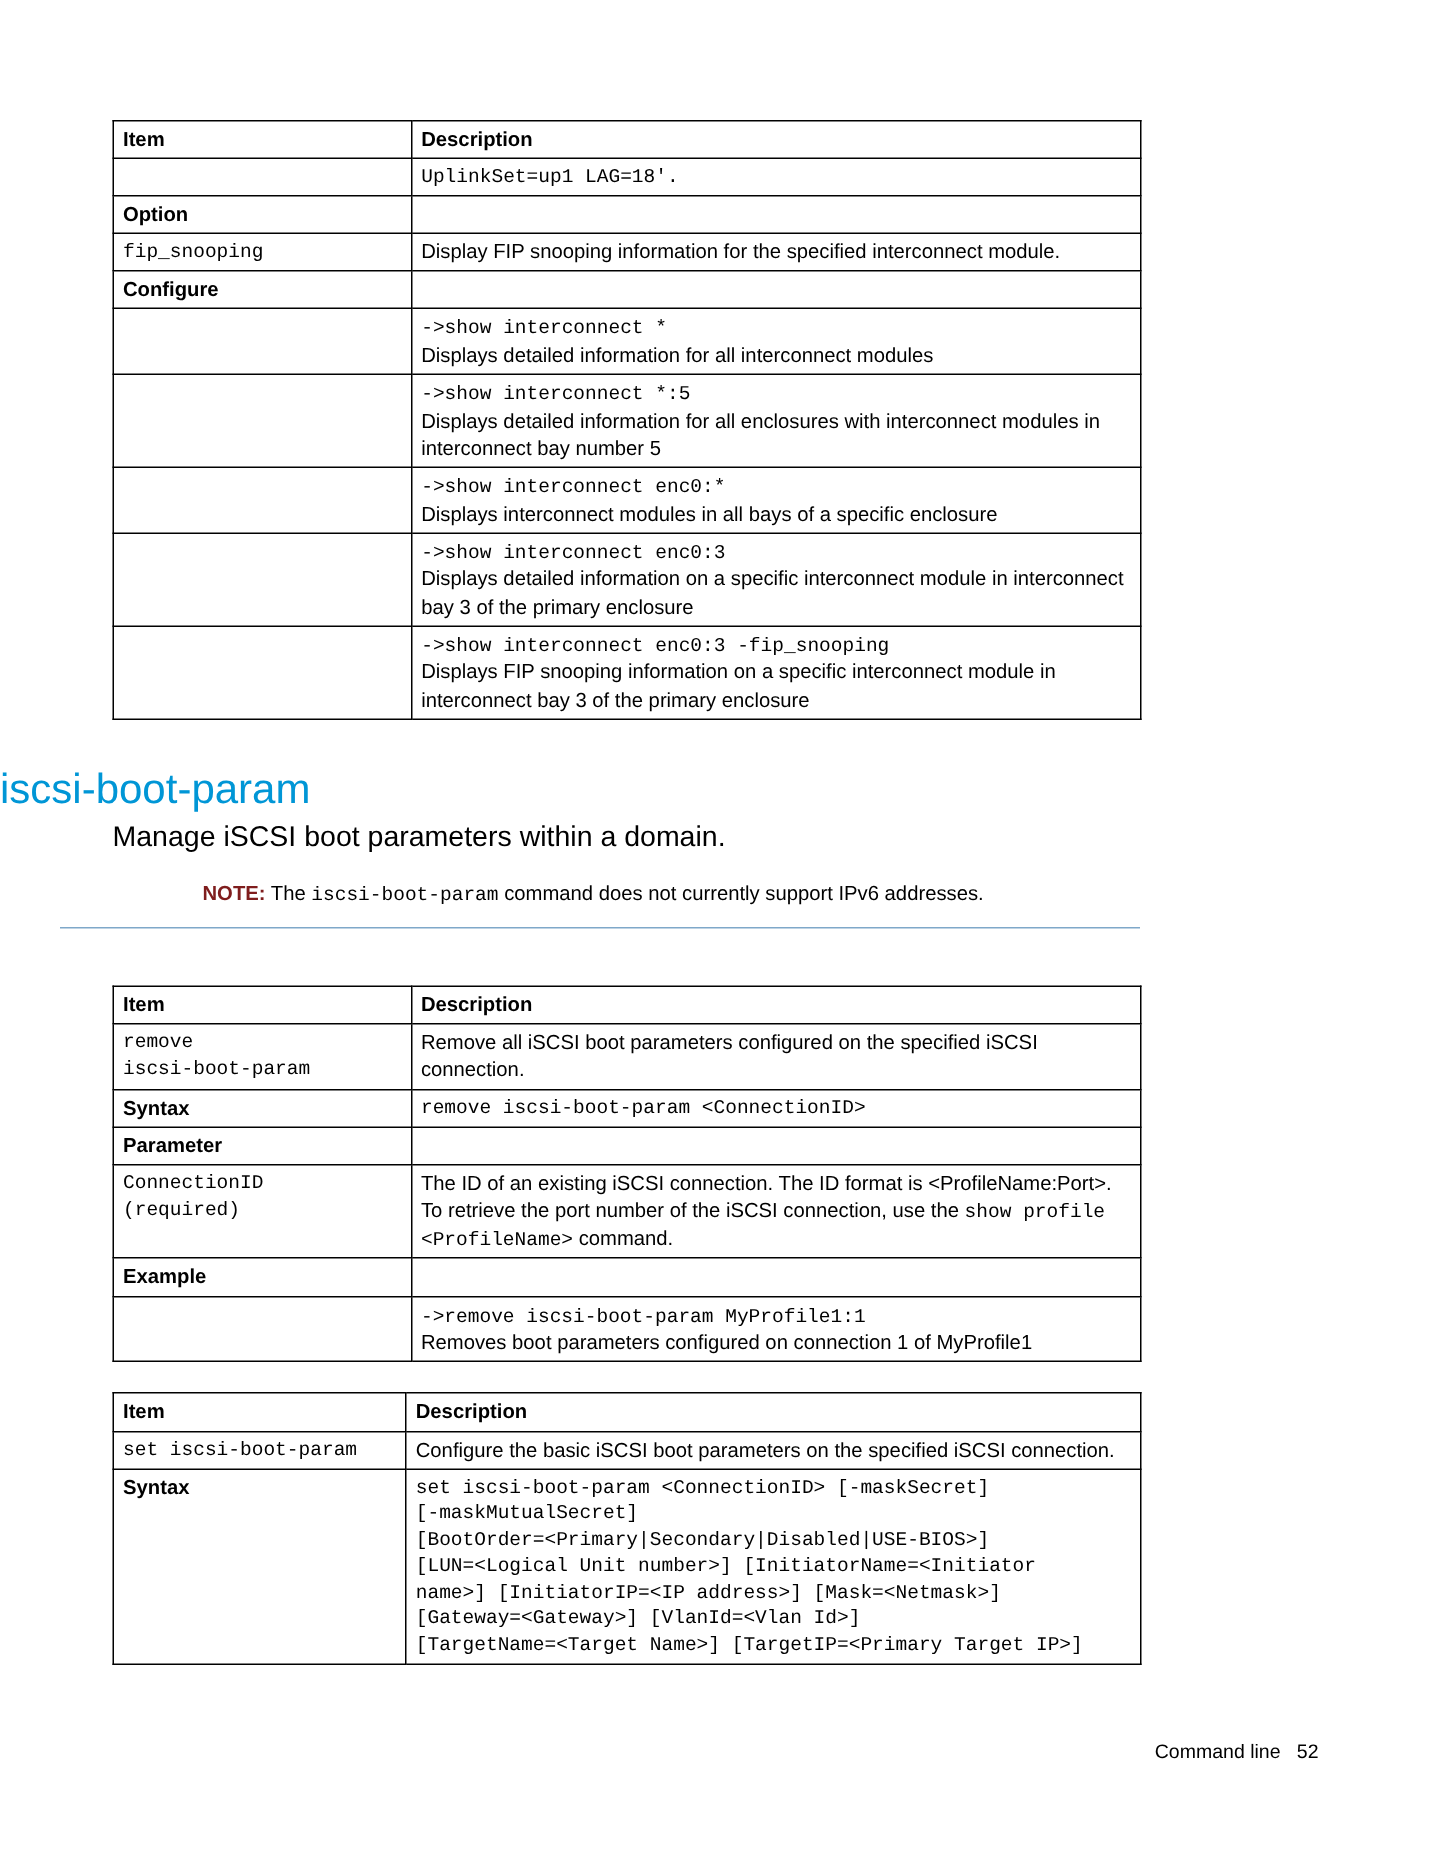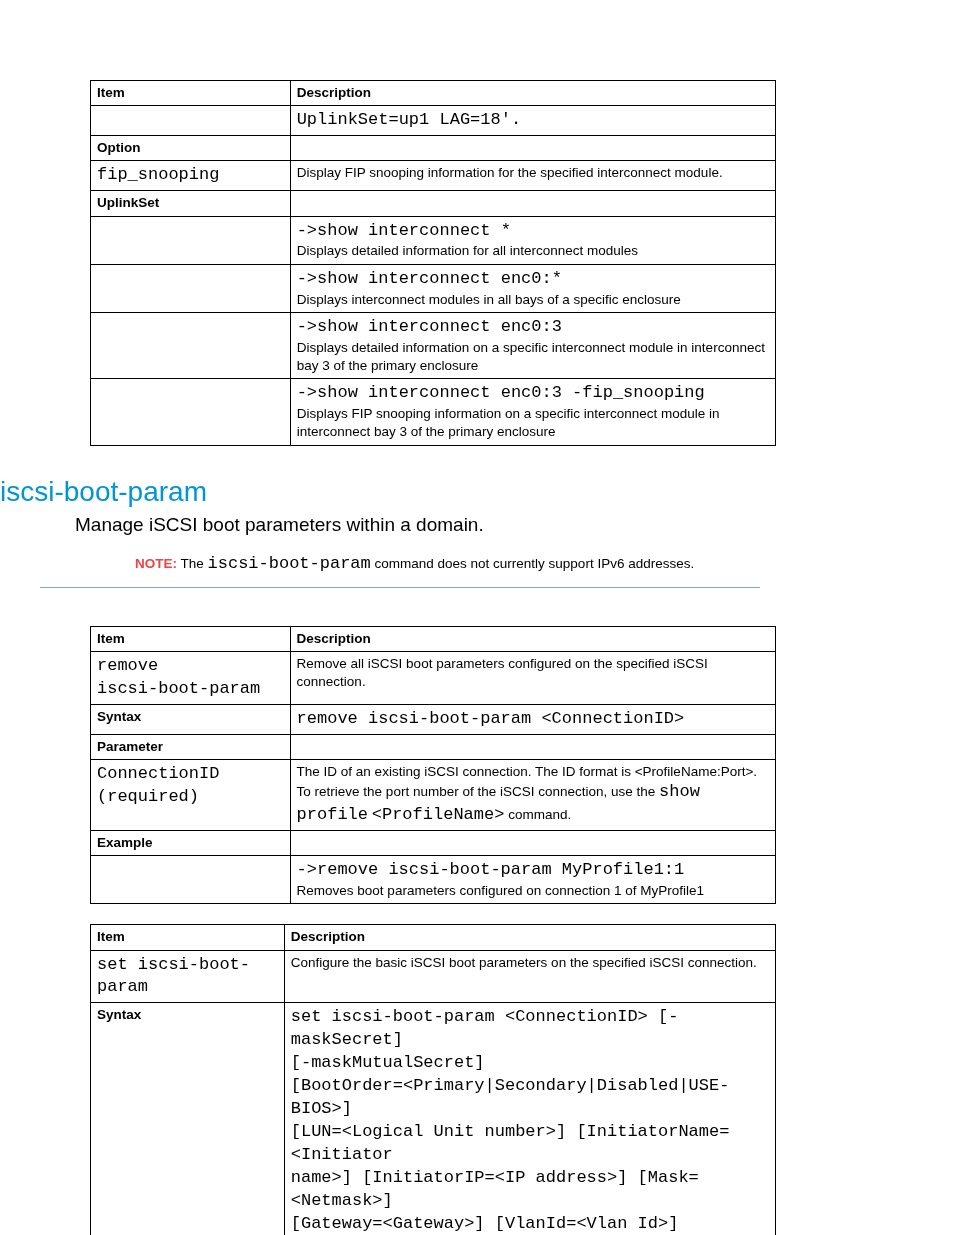--- a/index.html
+++ b/index.html
@@ -10,48 +10,48 @@
     padding: 0;
     background: #fff;
     width: 954px;
   }
   .page {
     padding: 80px 75px 40px 75px;
   }
   table {
     border-collapse: collapse;
     width: 686px;
-    margin-left: 15px;
+    margin-left: 0px;
   }
   td, th {
     border: 1px solid #000;
     padding: 3px 6px 3px 6px;
     vertical-align: top;
     text-align: left;
     font-size: 13.5px;
     line-height: 1.35;
   }
   .col1 { width: 190px; }
   .col2 { width: 490px; }
   .hdr { font-weight: bold; }
   .sub { font-weight: bold; }
-  code, .mono { font-family: "Courier New", monospace; font-size: 17px; }
+  code, .mono { font-family: "Courier New", monospace; font-size: 13px; }
   h1.sec {
     font-family: Arial, Helvetica, sans-serif;
     font-weight: normal;
     color: #0096d6;
     font-size: 28px;
     margin: 30px 0 2px -75px;
   }
   .intro { margin: 6px 0 18px 0; font-size: 19px; }
   .note-block {
     margin: 6px 0 10px 60px;
     font-size: 13.5px;
   }
-  .note-label { color: #ef4444; font-weight: bold; }
+  .note-label { color: #7f1d1d; font-weight: bold; }
   hr.rule { border: none; border-top: 1px solid #7fa8c9; margin: 14px 0 38px -35px; width: 720px; }
   .supported { font-size: 13.5px; margin-bottom: 6px; }
   .footer {
     text-align: right;
     font-size: 13px;
     margin-top: 50px;
     padding-right: 0;
   }
   .tblwrap { margin-left: 0; }
   .spacer20 { height: 20px; }
@@ -74,28 +74,35 @@
     </tr>
     <tr>
       <td class="col1 sub">Option</td>
       <td class="col2"></td>
     </tr>
     <tr>
       <td class="col1 mono">fip_snooping</td>
       <td class="col2">Display FIP snooping information for the specified interconnect module.</td>
     </tr>
     <tr>
-      <td class="col1 sub">UplinkSet</td>
+      <td class="col1 sub">Configure</td>
       <td class="col2"></td>
     </tr>
     <tr>
       <td class="col1"></td>
       <td class="col2">
         <span class="mono">-&gt;show interconnect *</span><br>
         <span>Displays detailed information for all interconnect modules</span>
+      </td>
+    </tr>
+    <tr>
+      <td class="col1"></td>
+      <td class="col2">
+        <span class="mono">-&gt;show interconnect *:5</span><br>
+        <span>Displays detailed information for all enclosures with interconnect modules in interconnect bay number 5</span>
       </td>
     </tr>
     <tr>
       <td class="col1"></td>
       <td class="col2">
         <span class="mono">-&gt;show interconnect enc0:*</span><br>
         <span>Displays interconnect modules in all bays of a specific enclosure</span>
       </td>
     </tr>
     <tr>

